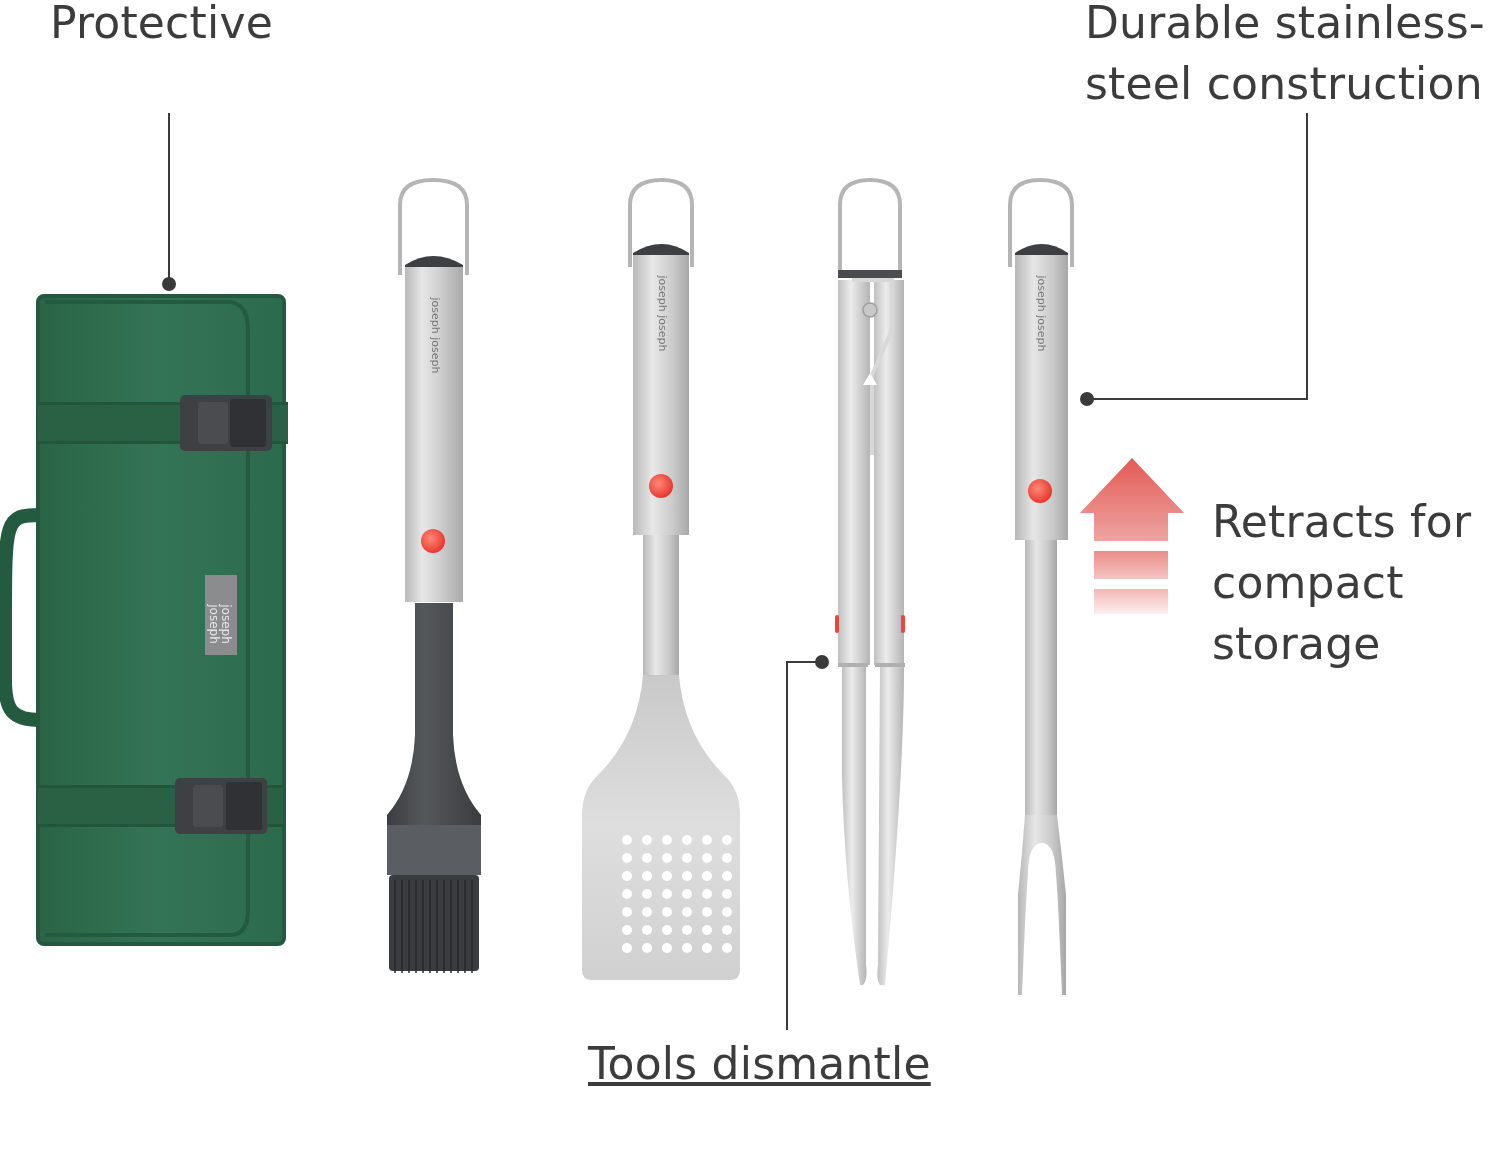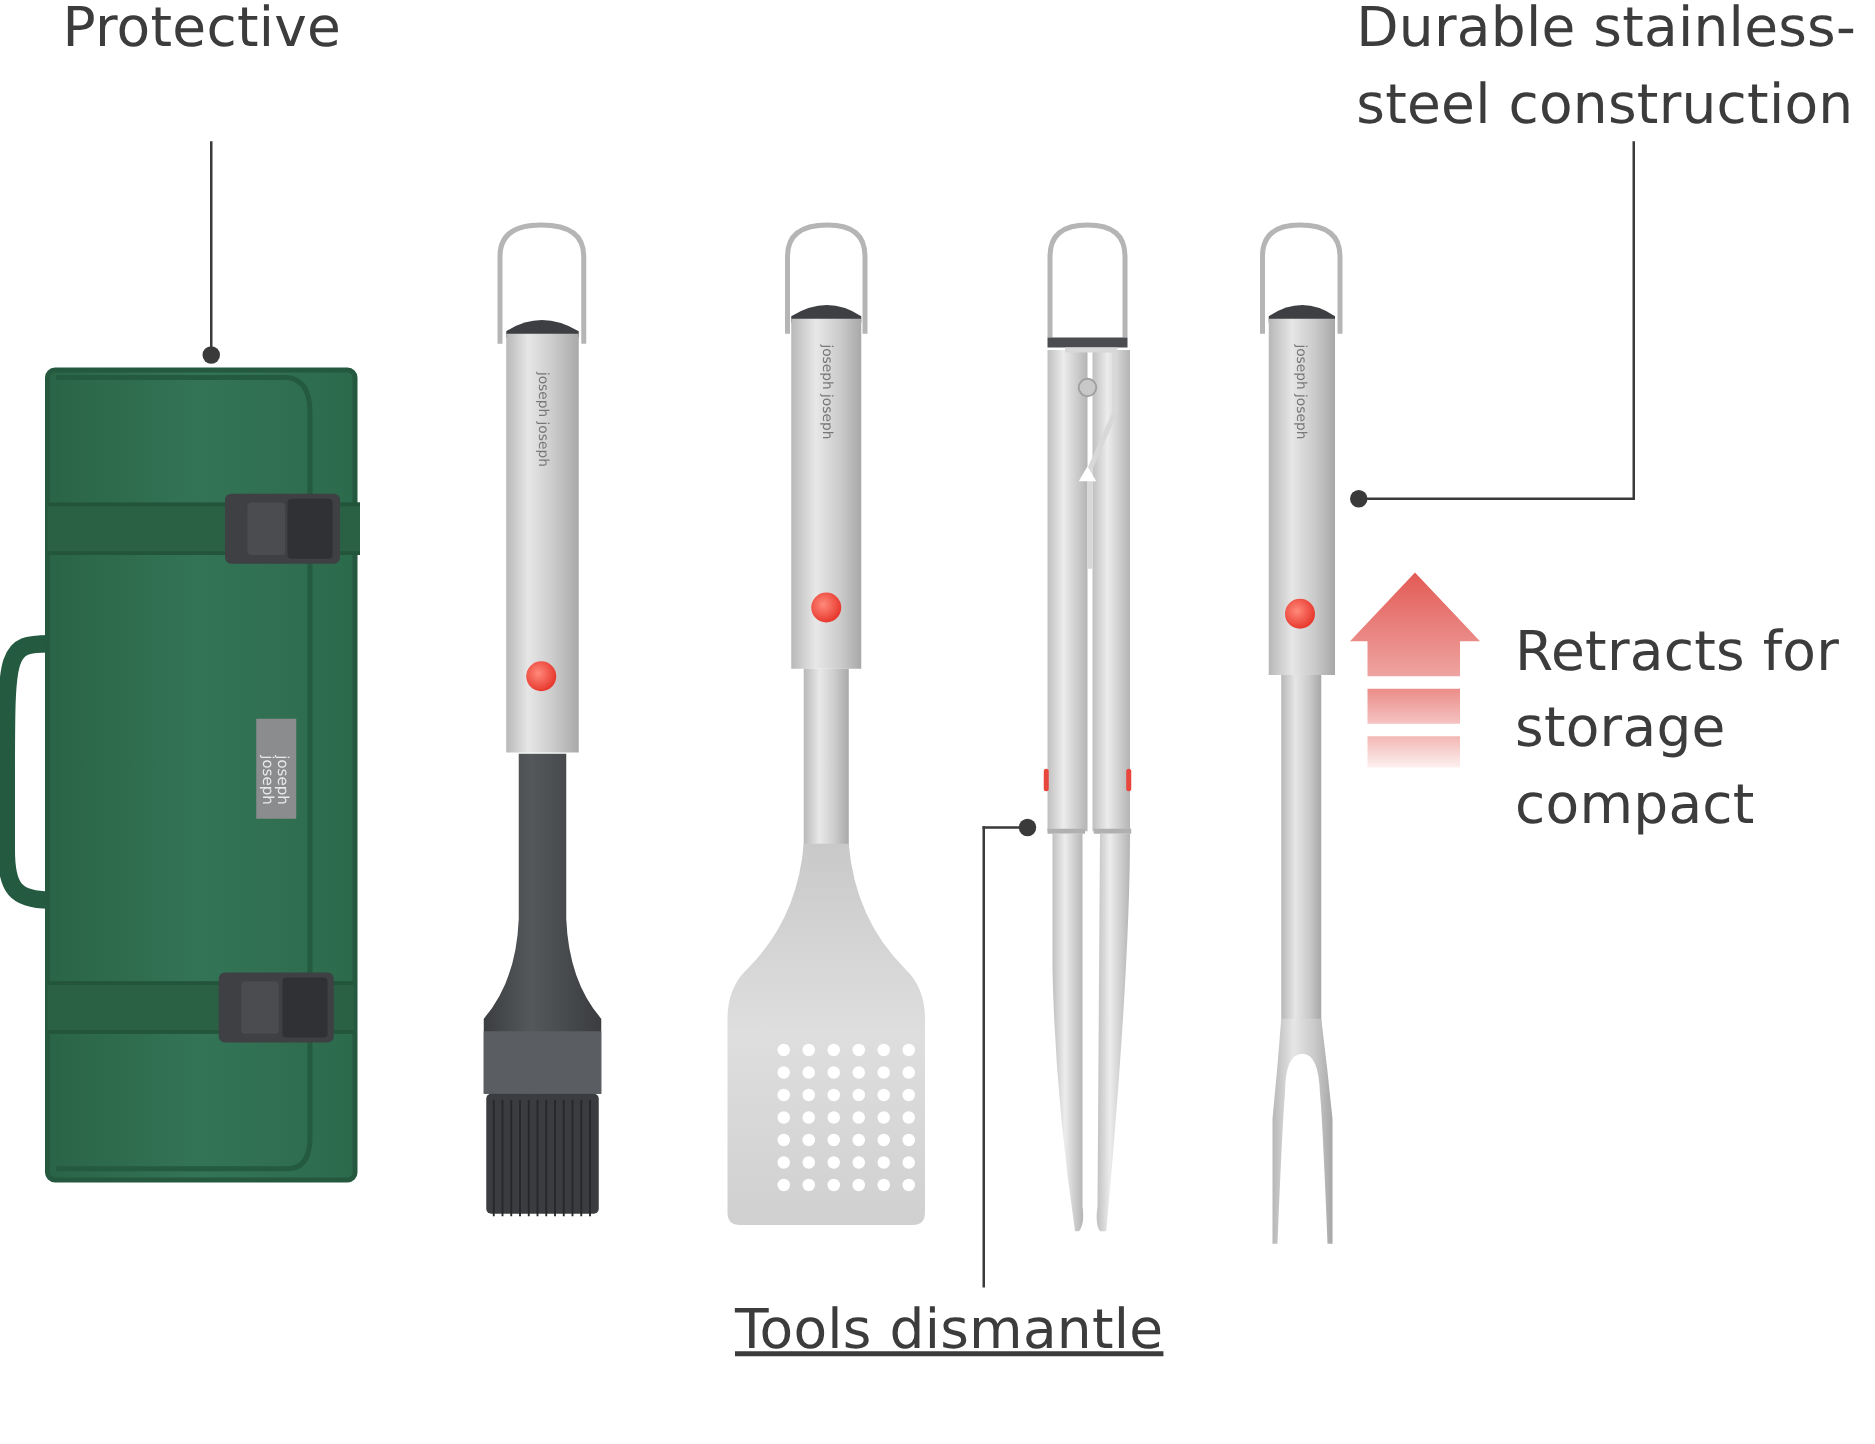--- a/index.html
+++ b/index.html
@@ -42,22 +42,22 @@
       <stop offset="0" stop-color="#f2b7b4"></stop>
       <stop offset="1" stop-color="#fdf0ef"></stop>
     </linearGradient>
   </defs>
   <polygon points="52,0 104,55 88,55 88,83 14,83 14,55 0,55" fill="url(#arrowGrad)"></polygon>
   <rect x="14" y="93" width="74" height="28" fill="url(#bar1)"></rect>
   <rect x="14" y="131" width="74" height="25" fill="url(#bar2)"></rect>
 </svg>
 <div class="label" style="left:1212px; top:452px;margin-top:39px;">
   <div>Retracts for</div>
+  <div>compact</div>
   <div>storage</div>
-  <div>compact</div>
 </div>
 
 <div class="leader" style="left:786px; top:661px; width:36px; height:2px;"></div>
 <div class="dot" style="left:815px; top:655px;"></div>
 <div class="leader" style="left:786px; top:661px; width:2px; height:369px;"></div>
 <div class="label" style="left:588px; top:1033px;text-decoration:underline;">
   <div>Tools dismantle</div>
 </div>
 
 <svg style="left:0; top:290px;" width="300" height="660" viewBox="0 0 300 660">

